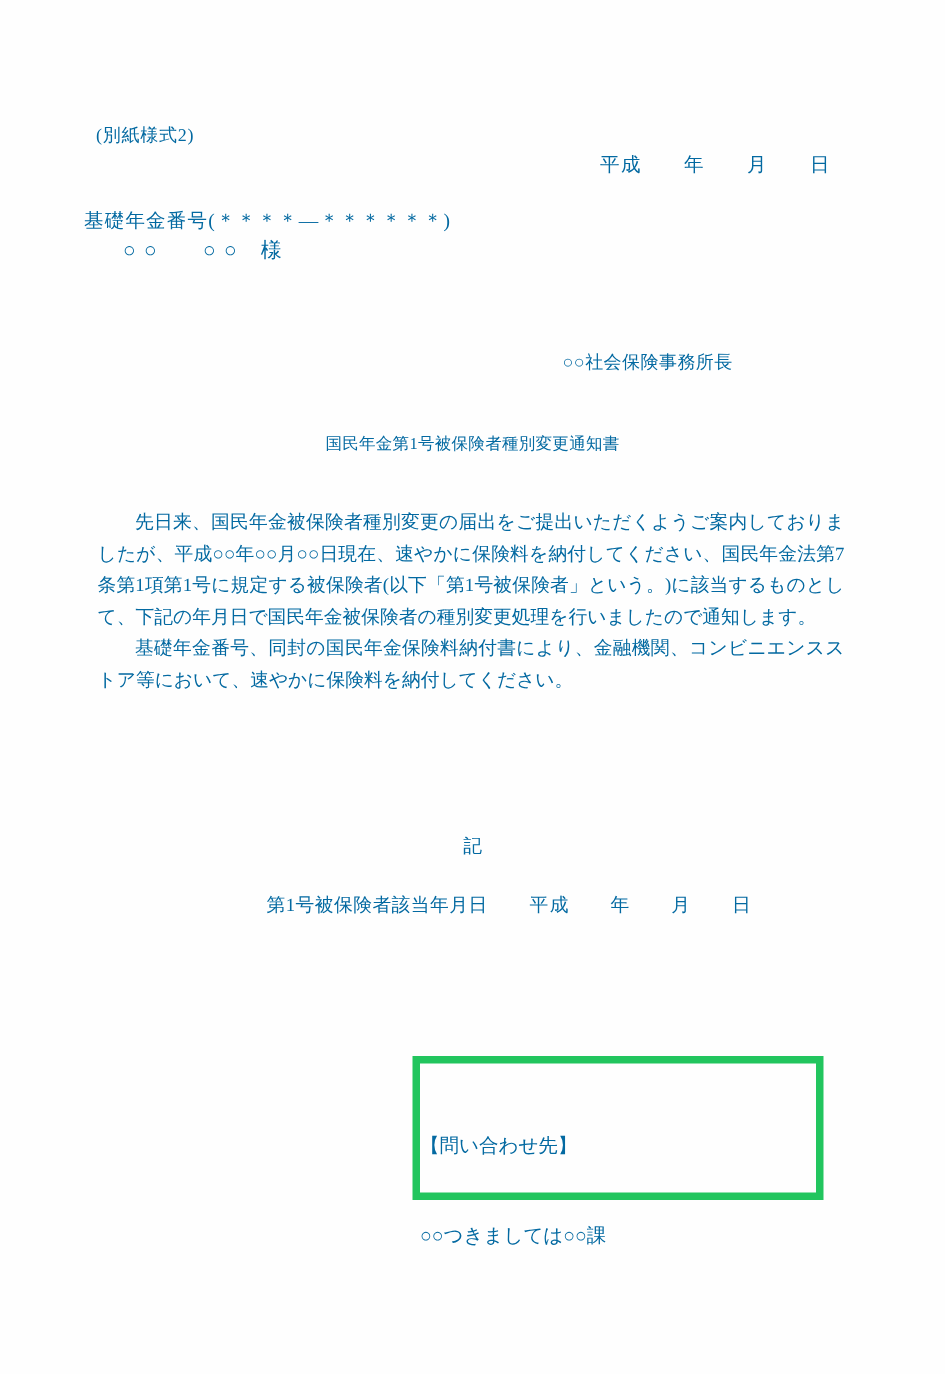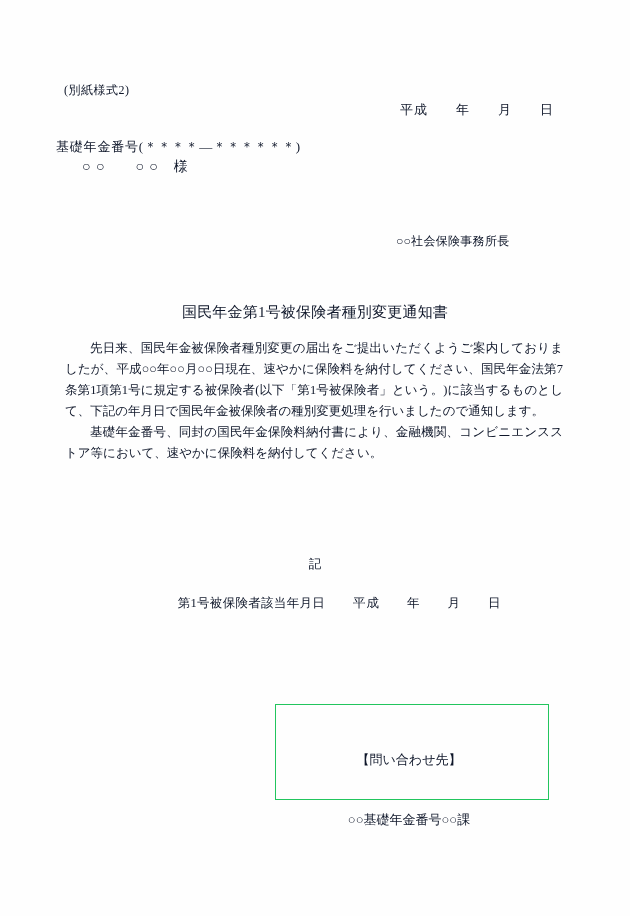--- a/index.html
+++ b/index.html
@@ -5,21 +5,21 @@
   html, body {
     margin: 0;
     padding: 0;
     background: #ffffff;
   }
   .page {
     position: relative;
     width: 630px;
     height: 916px;
     background: #fefefe;
-    color: #0f172a;
+    color: #0369a1;
     font-family: "Liberation Serif", "DejaVu Serif", serif;
     overflow: hidden;
   }
   .abs { position: absolute; white-space: pre; }
 
   .form-label {
     left: 64px; top: 82px;
     font-size: 12px;
     letter-spacing: 0.5px;
   }
@@ -32,29 +32,29 @@
     left: 56px; top: 138px;
     font-size: 13px;
     letter-spacing: 0.8px;
   }
   .addressee {
     left: 82px; top: 158px;
     font-size: 14px;
     letter-spacing: 1px;
   }
   .sender {
-    left: 396px; top: 233px;
+    left: 375px; top: 233px;
     font-size: 12px;
     letter-spacing: 0.3px;
   }
   .doc-title {
-    left: 0; top: 303px;
+    left: 0; top: 288px;
     width: 630px;
     text-align: center;
-    font-size: 15px;
+    font-size: 11px;
     letter-spacing: 0.2px;
     white-space: pre;
     position: absolute;
   }
   .body-text {
     left: 65px; top: 338px;
     width: 498px;
     font-size: 12.5px;
     line-height: 21px;
     text-align: justify;
@@ -77,26 +77,25 @@
     font-size: 12.5px;
     letter-spacing: 0.3px;
   }
   .entitlement-line .date {
     margin-left: 28px;
     letter-spacing: 1px;
   }
   .contact-box {
     left: 275px; top: 704px;
     width: 274px; height: 96px;
-    border: 1px solid #22c55e;
+    border: 5px solid #22c55e;
     box-sizing: border-box;
     padding: 5px 6px 0 0;
     font-size: 13px;
     line-height: 20px;
-    text-align: center;
   }
   .contact-box .line { white-space: pre; }
   .contact-box .indent { padding-left: 11px; }
 </style>
 </head>
 <body>
 
 <div class="page">
 
   <div class="abs form-label">(別紙様式2)</div>
@@ -117,17 +116,17 @@
   </div>
 
   <div class="ki-marker">記</div>
 
   <div class="abs entitlement-line">
     <span>第1号被保険者該当年月日</span><span class="date">平成　　年　　月　　日</span>
   </div>
 
   <div class="abs contact-box">
     <div class="line">【問い合わせ先】</div>
-    <div class="line">○○基礎年金番号○○課</div>
+    <div class="line">○○つきましては○○課</div>
     
   </div>
 
 </div>
 
 </body></html>

